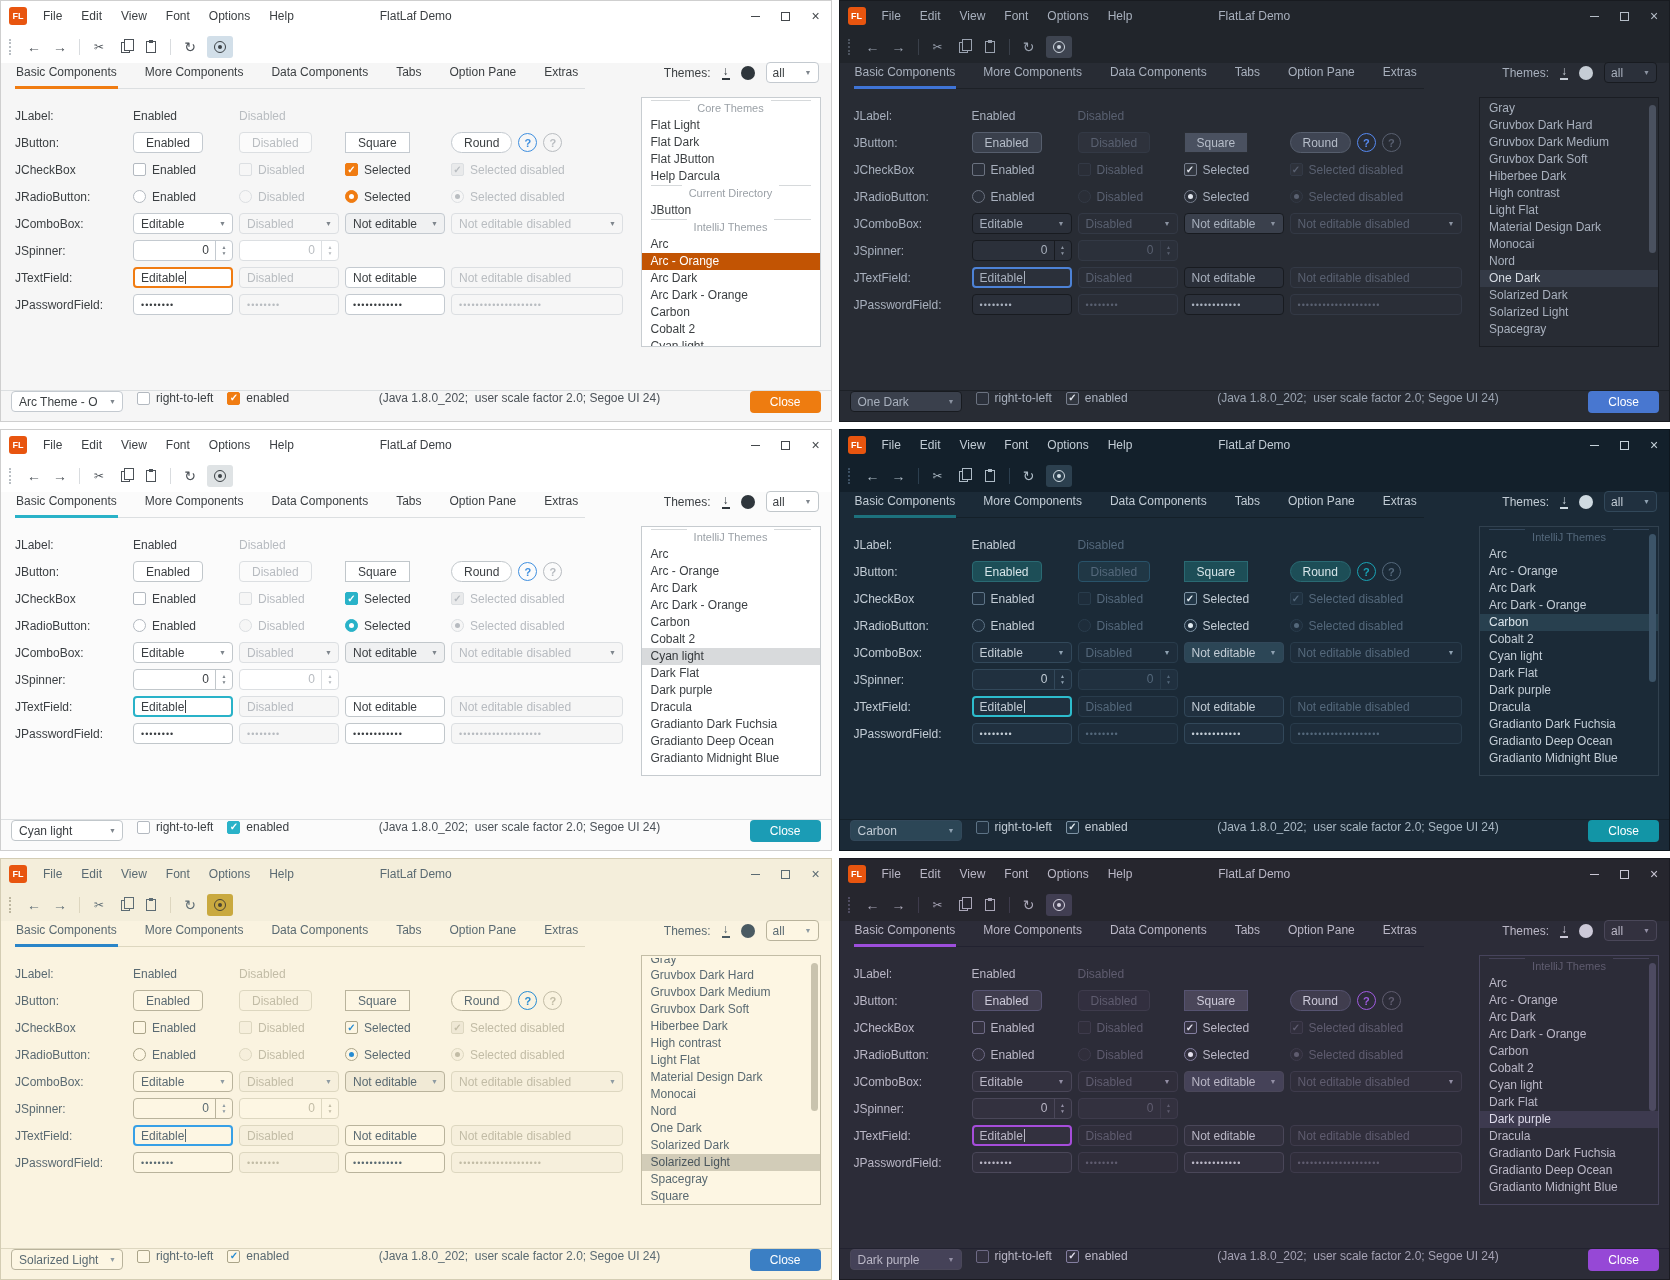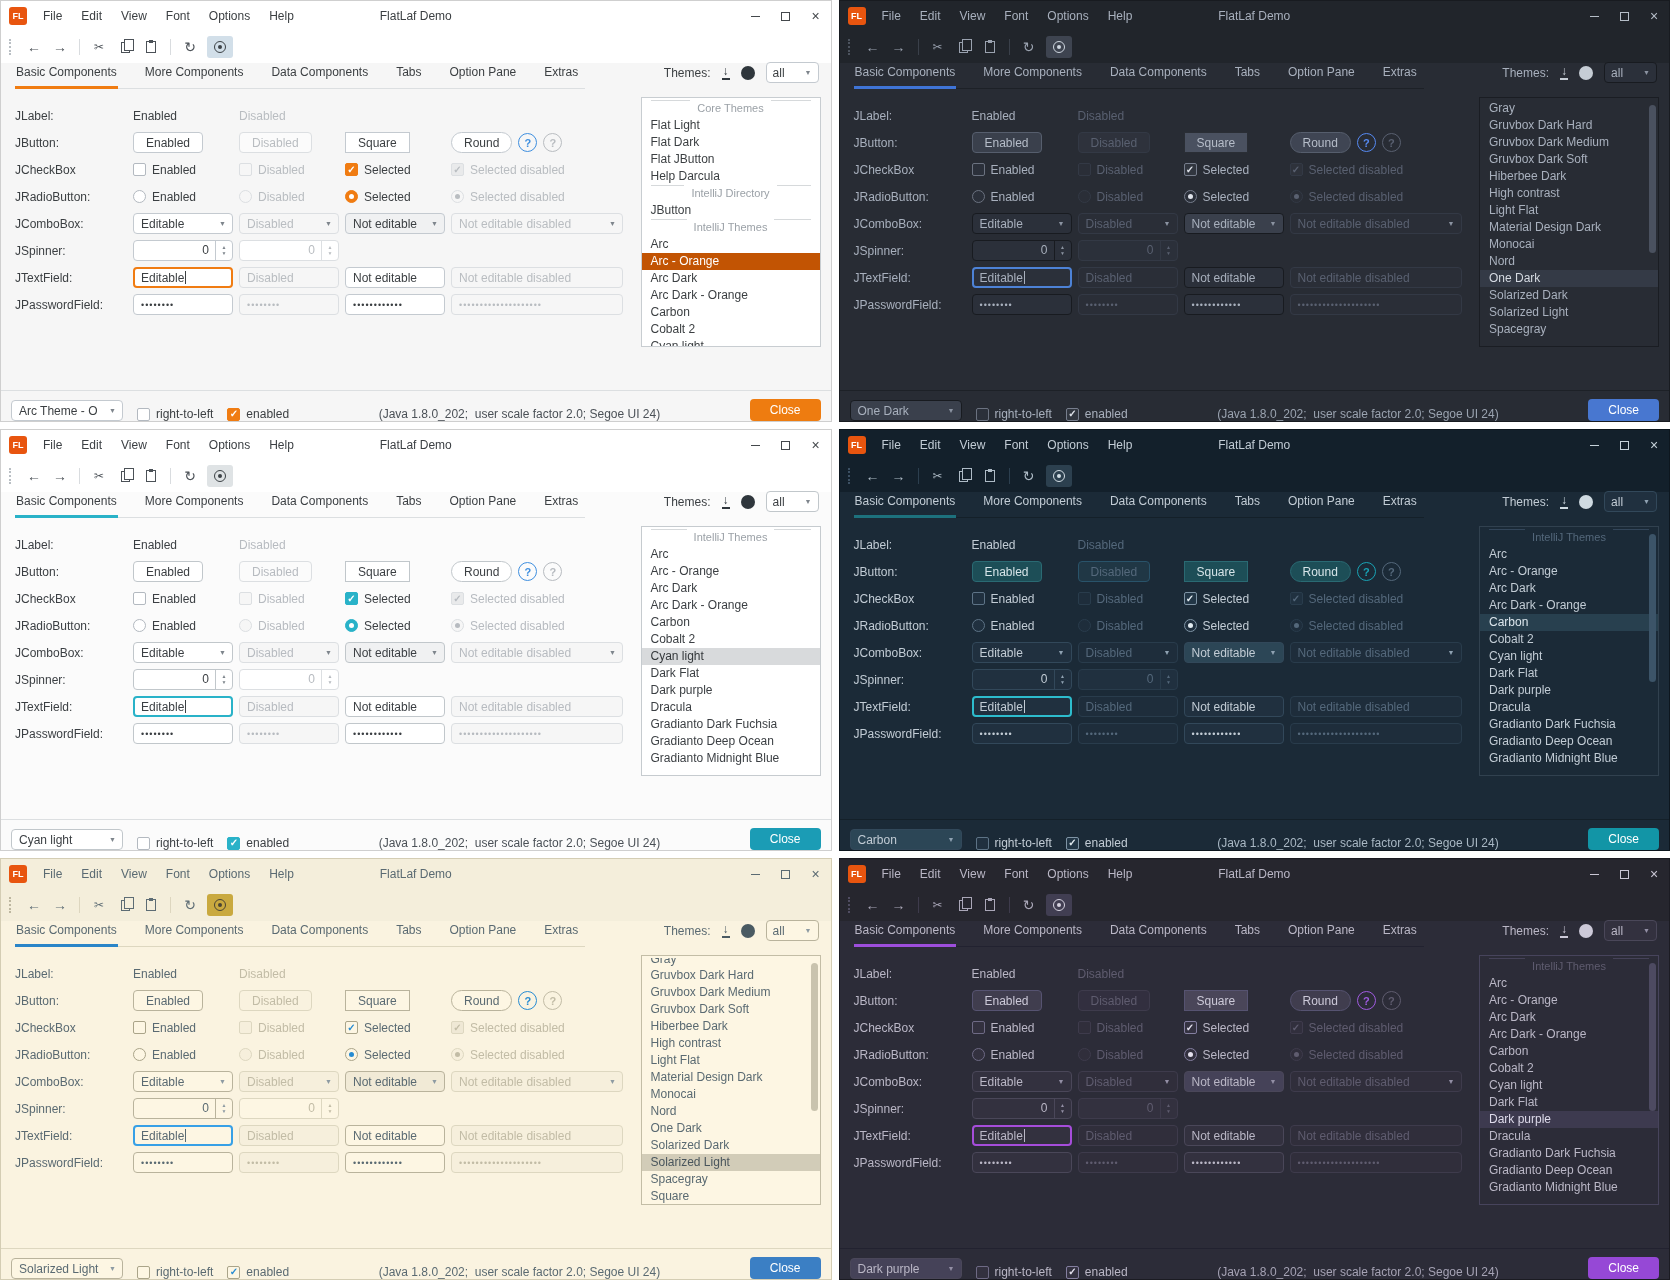--- a/index.html
+++ b/index.html
@@ -85,21 +85,21 @@
 
 .theme-list{position:absolute;right:10px;top:0;width:180px;height:250px;border:1px solid var(--list-border);background:var(--list-bg);overflow:hidden;padding:2px 0}
 .tl-item{height:17px;line-height:17px;padding:0 9px;white-space:nowrap;overflow:hidden;color:var(--text)}
 .tl-item.selected{background:var(--sel-bg);color:var(--sel-text)}
 .tl-sep{display:flex;align-items:flex-start;gap:7px;color:var(--sep-text);font-size:11px}
 .tl-sep .line{flex:1;height:1px;background:var(--sep-line)}
 .tl-item.clip-top{height:9px;display:flex;align-items:flex-end;line-height:15px}
 .tl-scroll{display:none}
 .has-scroll .tl-scroll{display:block;position:absolute;right:13px;top:8px;width:7px;height:148px;border-radius:4px;background:var(--scroll)}
 
-.statusbar{position:absolute;left:0;right:0;bottom:0;height:31px;display:flex;align-items:flex-end;gap:14px;padding:0 10px;border-top:1px solid var(--hairline);background:var(--bg)}
+.statusbar{position:absolute;left:0;right:0;bottom:0;height:31px;display:flex;align-items:flex-start;gap:14px;padding:0 10px;border-top:1px solid var(--hairline);background:var(--bg)}
 .status-combo{width:112px;flex:none}
 .java-info{flex:1;text-align:center;white-space:pre;color:var(--javac);overflow:hidden}
 .close-btn{height:22px;padding:0 20px;border:none;border-radius:4px;background:var(--close);color:#fff;font-size:12px;font-family:inherit}
 
 .theme-arc-orange{--title-bg:#ffffff;--bg:#f6f6f6;--text:#3b3f42;--muted:#b9bdc1;--win-glyph:#44484c;--win-border:#cfcfcf;
 --gripc:#b9bfc4;--iconc:#4b5157;--sepbar:#d9dcdf;--eye:#d2dfe9;--eye-glyph:#3c4246;--hairline:#dcdfe1;--underline:#f07c12;--iconstrong:#2f363c;
 --ctl-border:#c4cad0;--btn-border:#c4cad0;--field:#ffffff;--field-dis:#f6f6f6;--dis-border:#dcdfe2;--btn:#ffffff;--btn-dis:#fbfbfb;--btn-text:#3b3f42;--raised:#f0f1f2;
 --arrowc:#7e858c;--help:#3f8fdf;--focus:#f07c12;--cb-border:#b3b9c0;--check-bg:#f07c12;--check-border2:#f07c12;--check-glyph:#ffffff;--checkdis-bg:#e9eaeb;
 --radio-bg:#f07c12;--radio-border2:#f07c12;--radio-dot:#ffffff;--list-border:#c8cdd1;--list-bg:#ffffff;--sep-text:#9ba1a7;--sep-line:#d6d9db;
 --sel-bg:#c25403;--sel-text:#ffffff;--scroll:#ccd1d5;--javac:#4b5157;--close:#ee7c10}
@@ -382,21 +382,21 @@
             <span class="line"></span>
             <span>Core Themes</span>
             <span class="line"></span>
           </div>
           <div class="tl-item">Flat Light</div>
           <div class="tl-item">Flat Dark</div>
           <div class="tl-item">Flat JButton</div>
           <div class="tl-item">Help Darcula</div>
           <div class="tl-item tl-sep">
             <span class="line"></span>
-            <span>IntelliJ Directory</span>
+            <span>Current Directory</span>
             <span class="line"></span>
           </div>
           <div class="tl-item">JButton</div>
           <div class="tl-item tl-sep">
             <span class="line"></span>
             <span>IntelliJ Themes</span>
             <span class="line"></span>
           </div>
           <div class="tl-item">Arc</div>
           <div class="tl-item selected">Arc - Orange</div>

